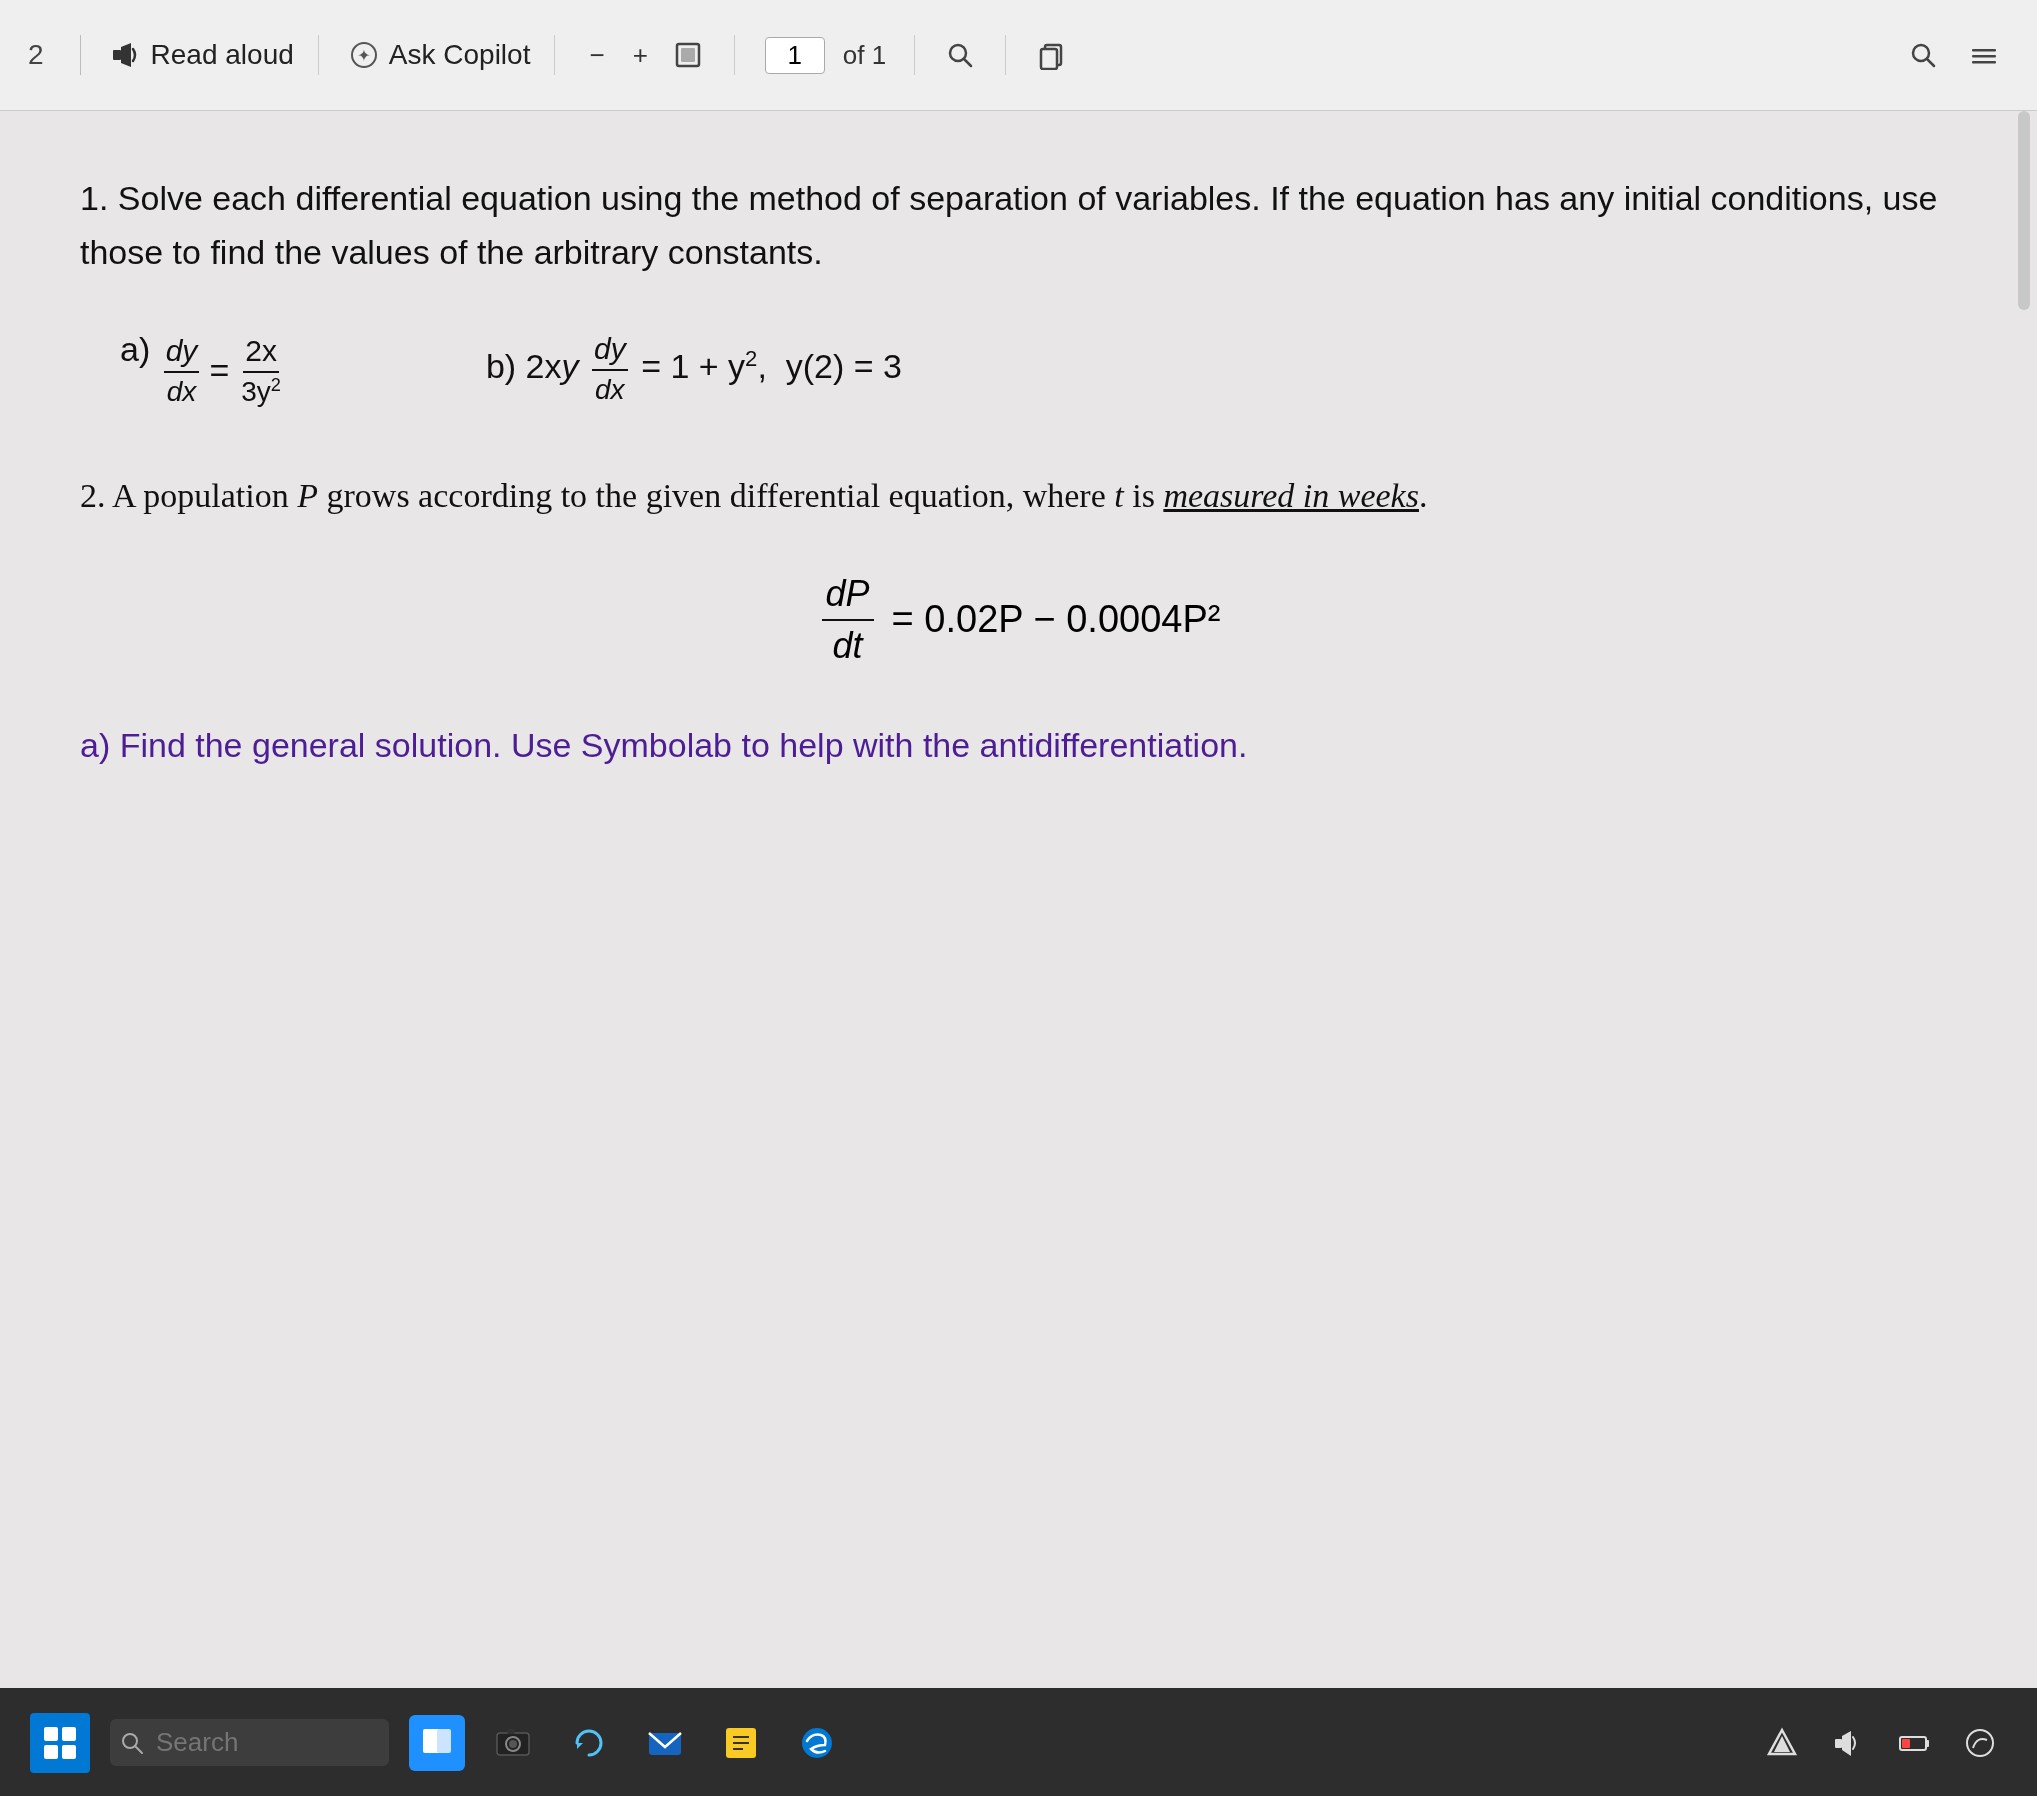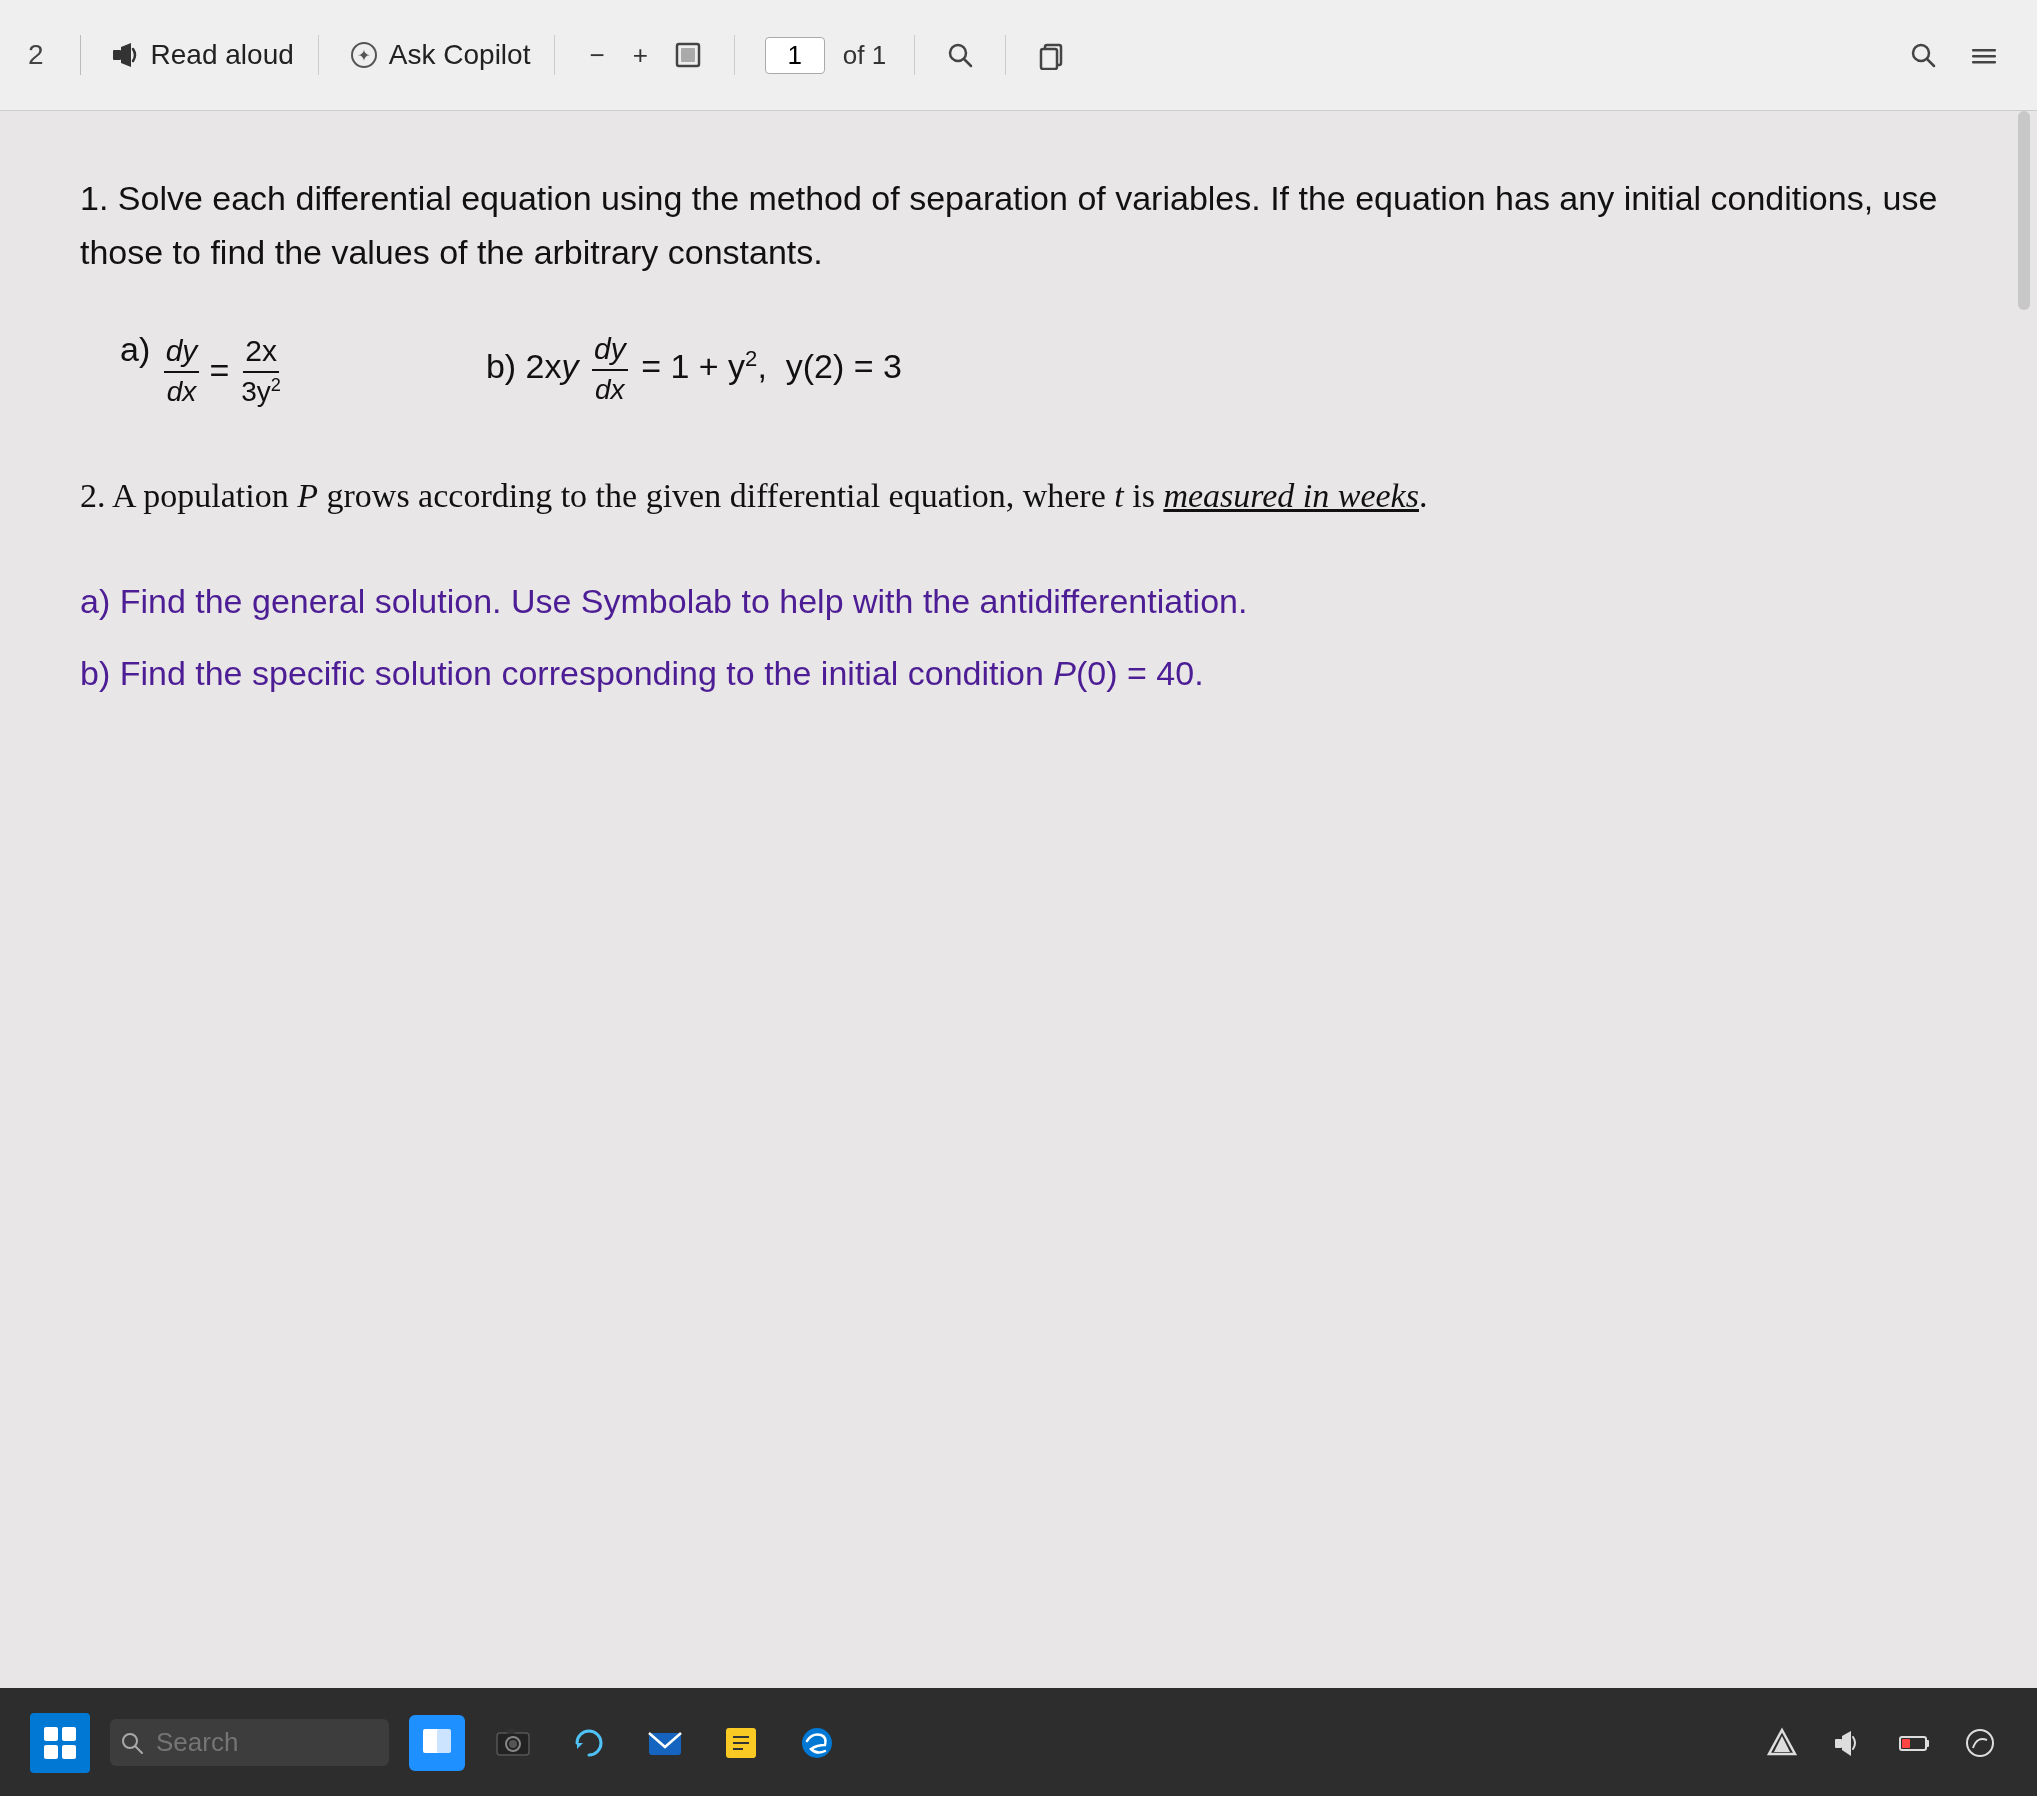--- a/index.html
+++ b/index.html
@@ -408,24 +408,32 @@
           <span class="den">dx</span>
         </span>
         <span> = 1 + y<sup>2</sup>,&nbsp; y(2) = 3</span>
       </div>
     </div>
 
     <p class="problem2-title">
       <span>2. A population <span class="italic-text">P</span> grows according to the given differential equation, where <span class="italic-text">t</span> is <span class="underline-text">measured in weeks</span>.</span>
     </p>
 
+    <div class="center-eq">
+      <div class="big-frac-wrap">
+        <span class="big-frac">
+          <span class="num">dP</span>
+          <span class="den">dt</span>
+        </span>
+        <span>= 0.02P − 0.0004P²</span>
+      </div>
+    </div>
 
     <ul class="subprob-list">
       <li>a) Find the general solution. Use Symbolab to help with the antidifferentiation.</li>
-      <li>b) Find the specific solution corresponding to the initial condition <span style="font-style:italic;">P</span>(0) = 40.</li>
     </ul>
 
   </div>
 </div>
 
 <div class="scroll-indicator"></div>
 
 <div class="taskbar">
 
   <div class="taskbar-start">

